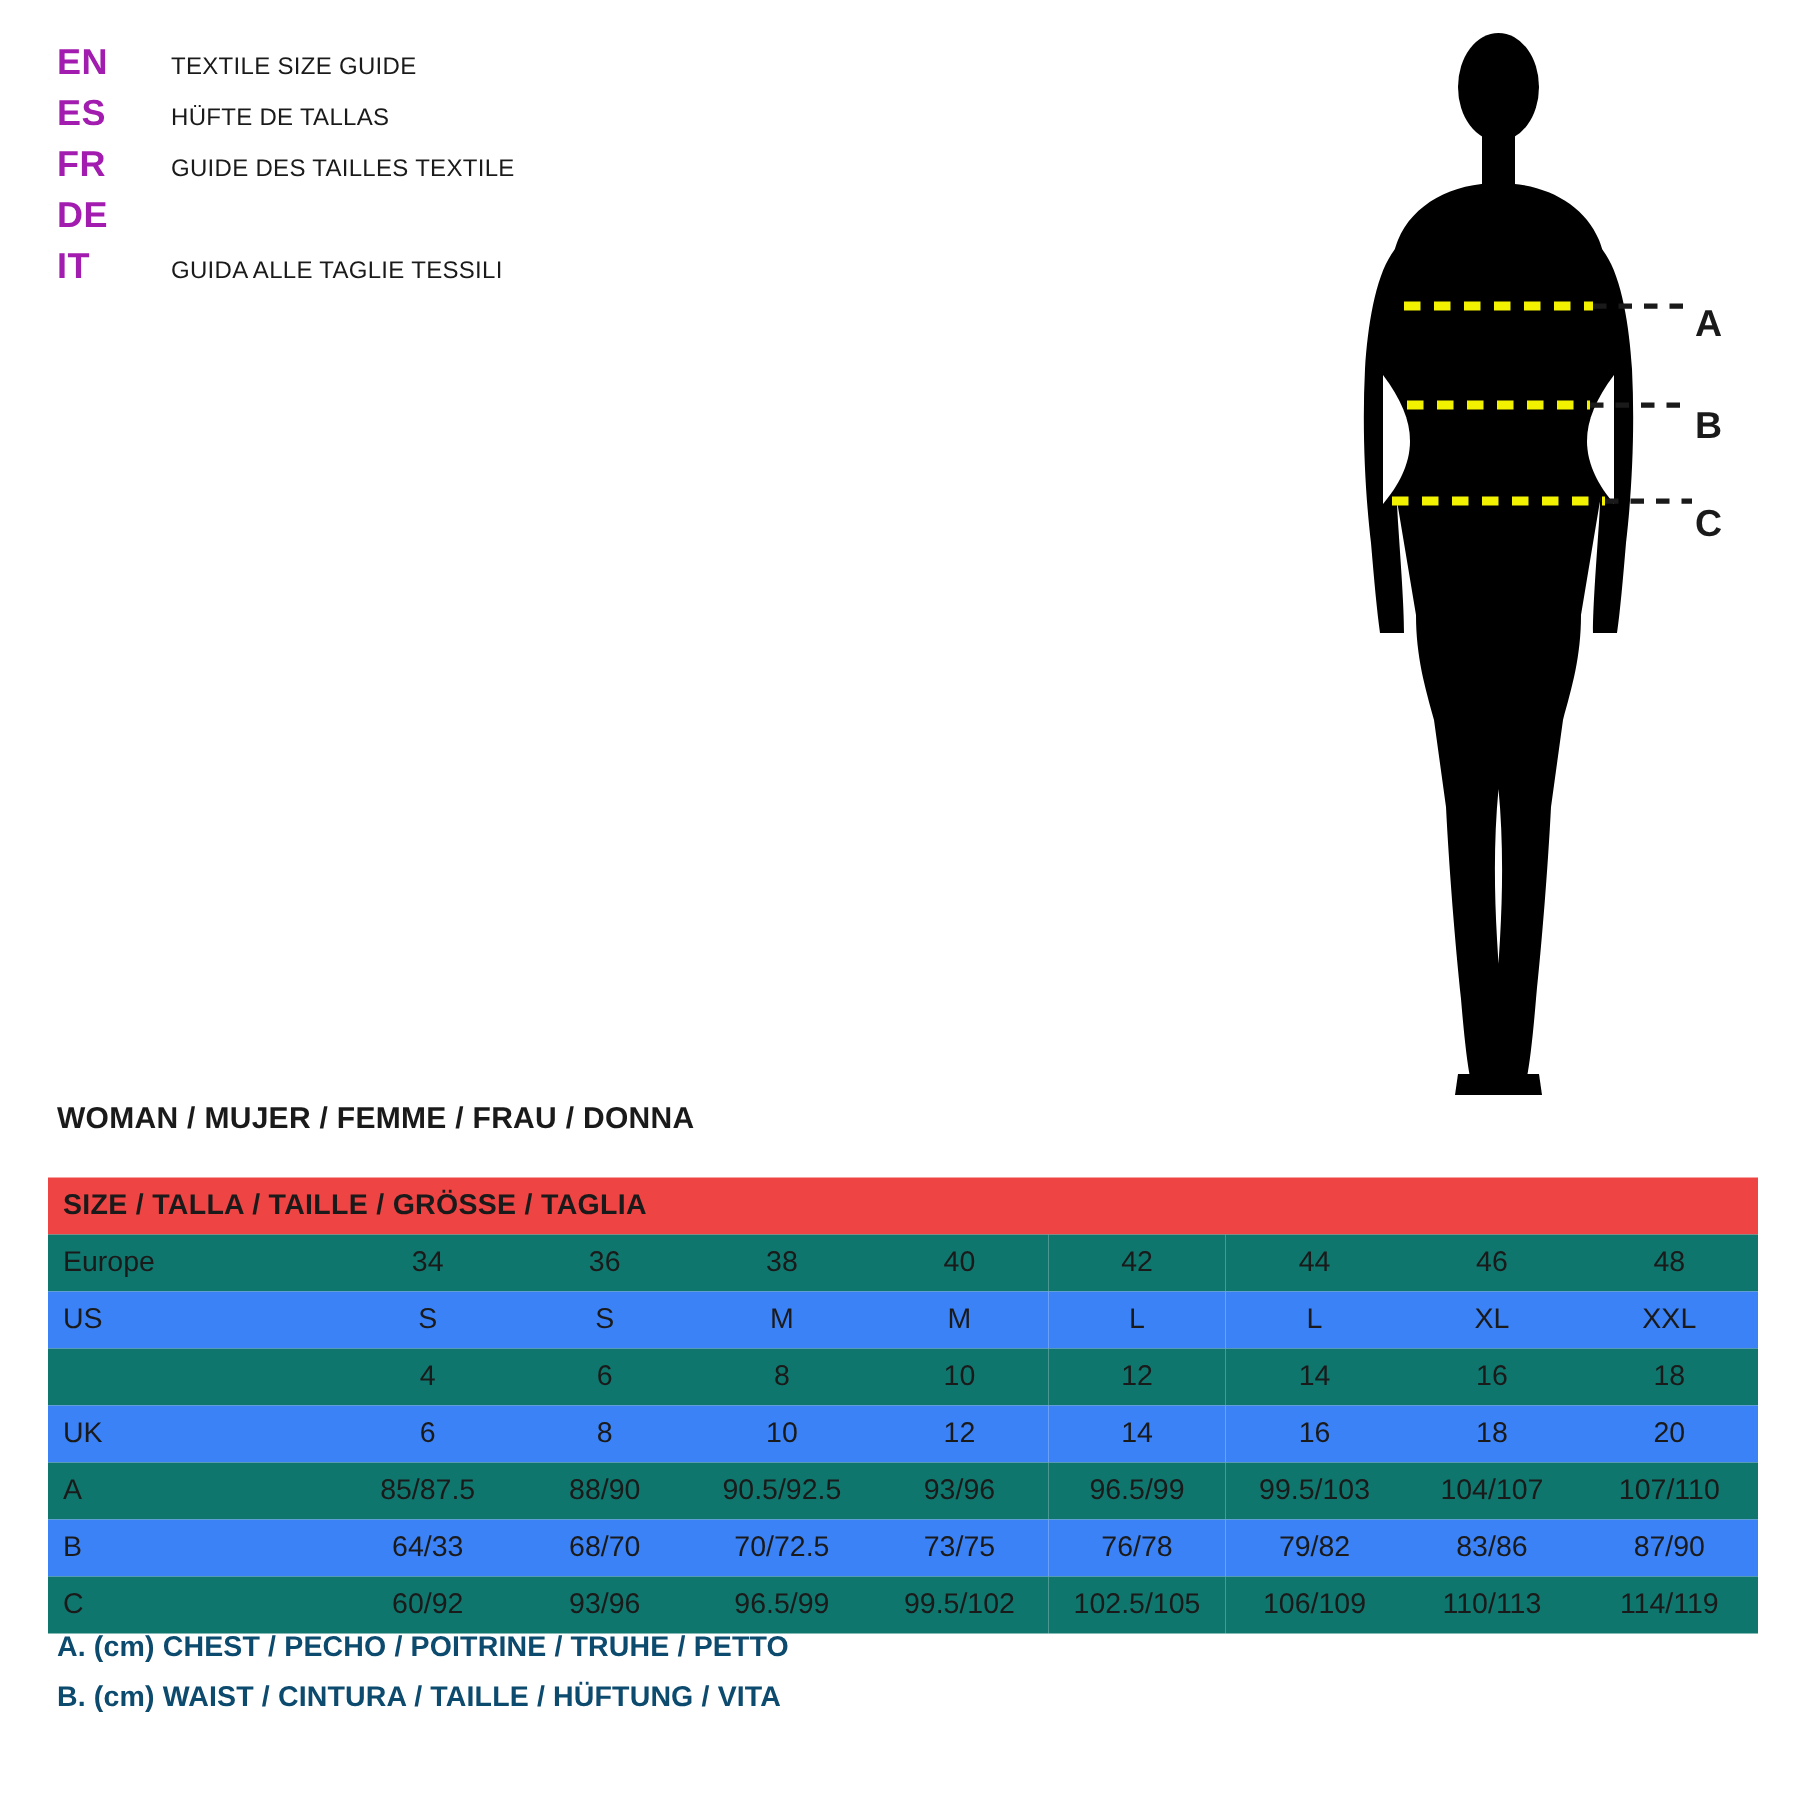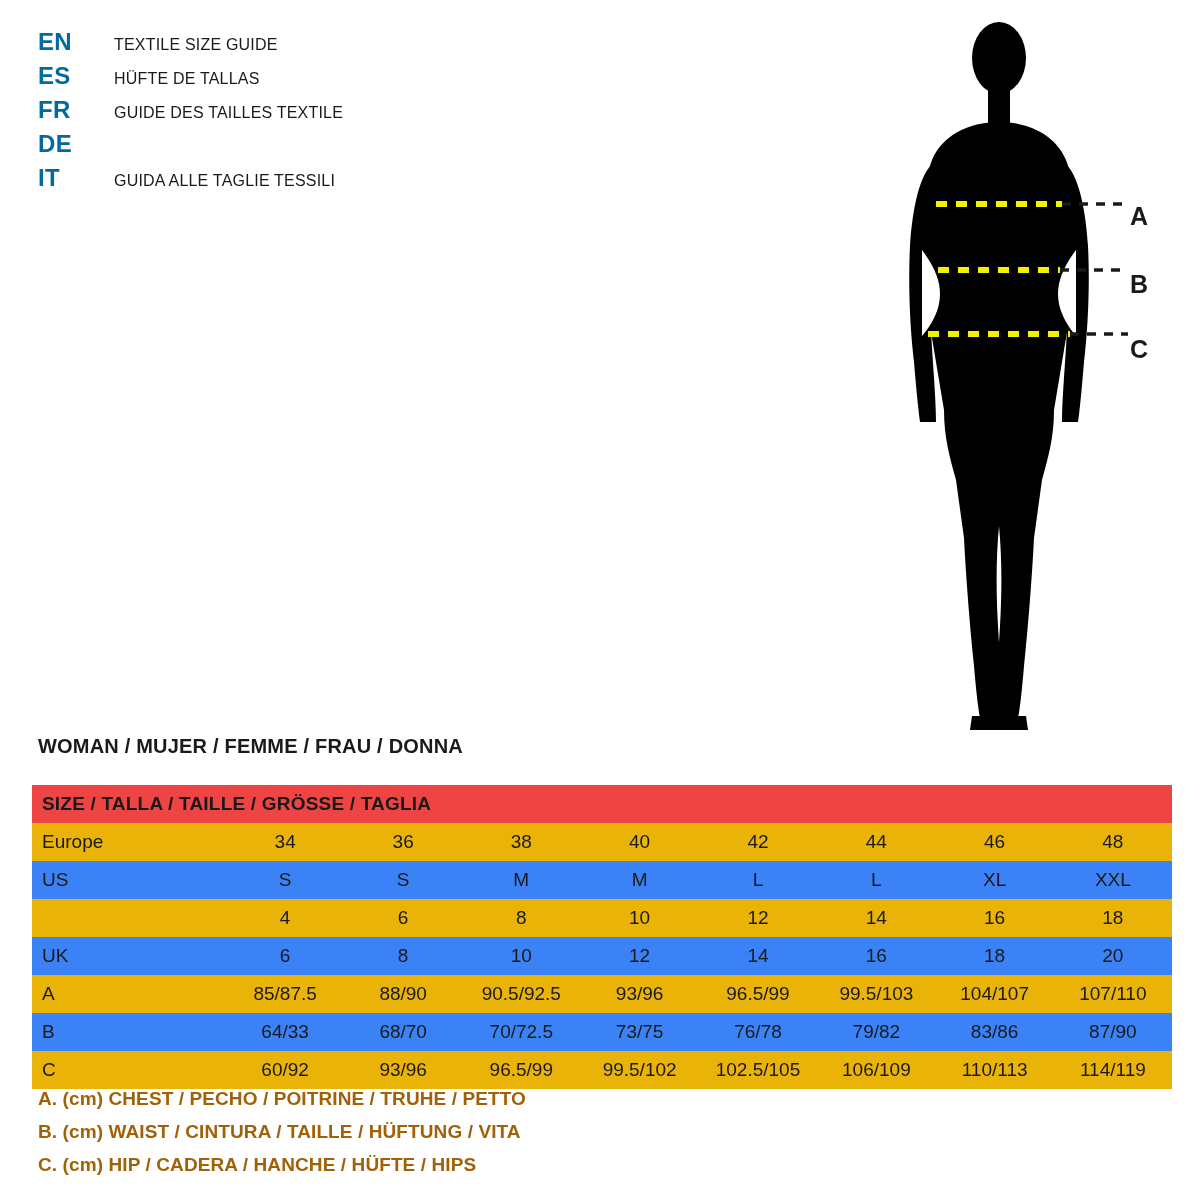--- a/index.html
+++ b/index.html
@@ -27,21 +27,21 @@
     display: flex;
     align-items: baseline;
     margin-bottom: 6px;
   }
   .lang-code {
     width: 76px;
     flex: 0 0 76px;
     font-size: 24px;
     font-weight: bold;
     letter-spacing: .3px;
-    color: #0369a1;
+    color: #a21caf;
   }
   .lang-text {
     font-size: 16px;
     font-weight: normal;
     letter-spacing: .2px;
     color: #1a1a1a;
     white-space: nowrap;
   }
 
   
@@ -100,21 +100,21 @@
     height: 26px;
   }
   .size-table thead th {
     background: #ef4444;
     text-align: left;
     font-weight: bold;
     padding-left: 10px;
     font-size: 19px;
     letter-spacing: .2px;
   }
-  .size-table tbody tr.odd  { background: #eab308; }
+  .size-table tbody tr.odd  { background: #0f766e; }
   .size-table tbody tr.even { background: #3b82f6; }
   .size-table td.rowlabel {
     text-align: left;
     padding-left: 10px;
     width: 186px;
   }
   .size-table td.val {
     text-align: center;
     width: 119px;
   }
@@ -122,21 +122,21 @@
   
   .legend {
     position: absolute;
     top: 1088px;
     left: 38px;
     width: 700px;
   }
   .legend-line {
     font-size: 19px;
     font-weight: bold;
-    color: #a16207;
+    color: #0c4a6e;
     margin-bottom: 11px;
     letter-spacing: .1px;
     white-space: nowrap;
   }
 </style>
 </head>
 <body>
 
 <div class="lang-block">
   <div class="lang-row">
@@ -321,14 +321,13 @@
       <td class="val">106/109</td>
       <td class="val">110/113</td>
       <td class="val">114/119</td>
     </tr>
   </tbody>
 </table>
 
 <div class="legend">
   <div class="legend-line">A. (cm) CHEST / PECHO / POITRINE / TRUHE / PETTO</div>
   <div class="legend-line">B. (cm) WAIST / CINTURA / TAILLE / HÜFTUNG / VITA</div>
-  <div class="legend-line">C. (cm) HIP / CADERA / HANCHE / HÜFTE / HIPS</div>
 </div>
 
 </body></html>

